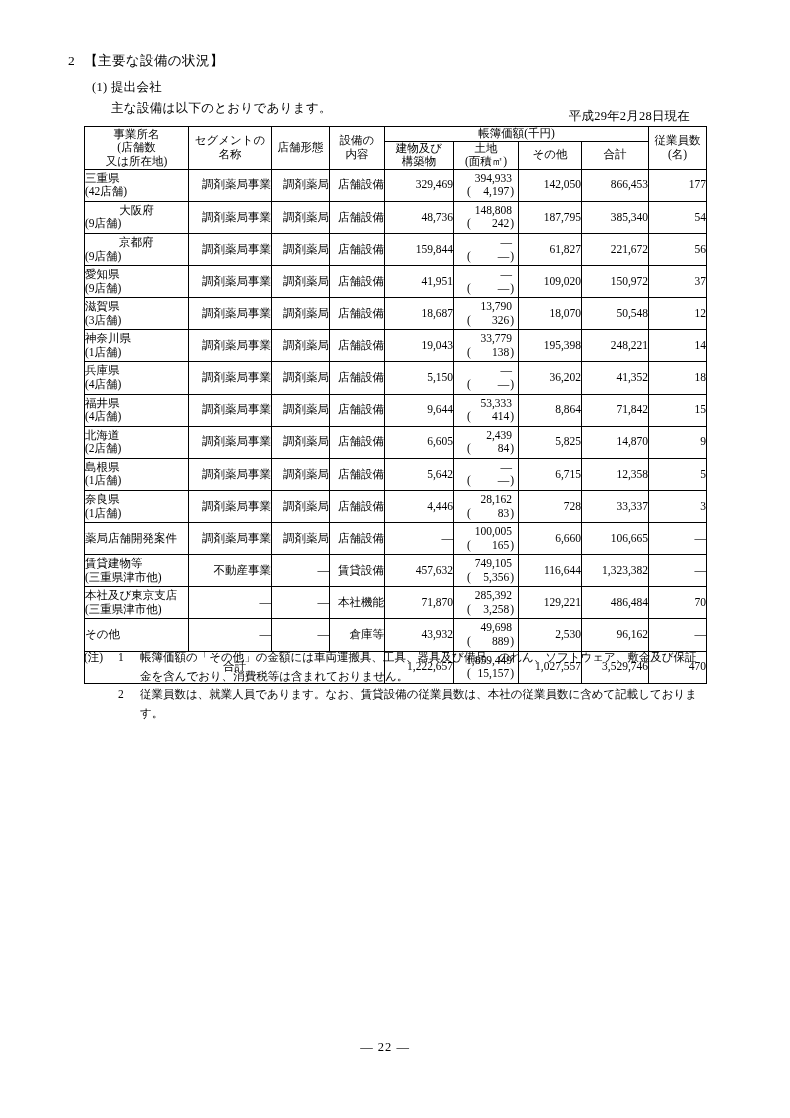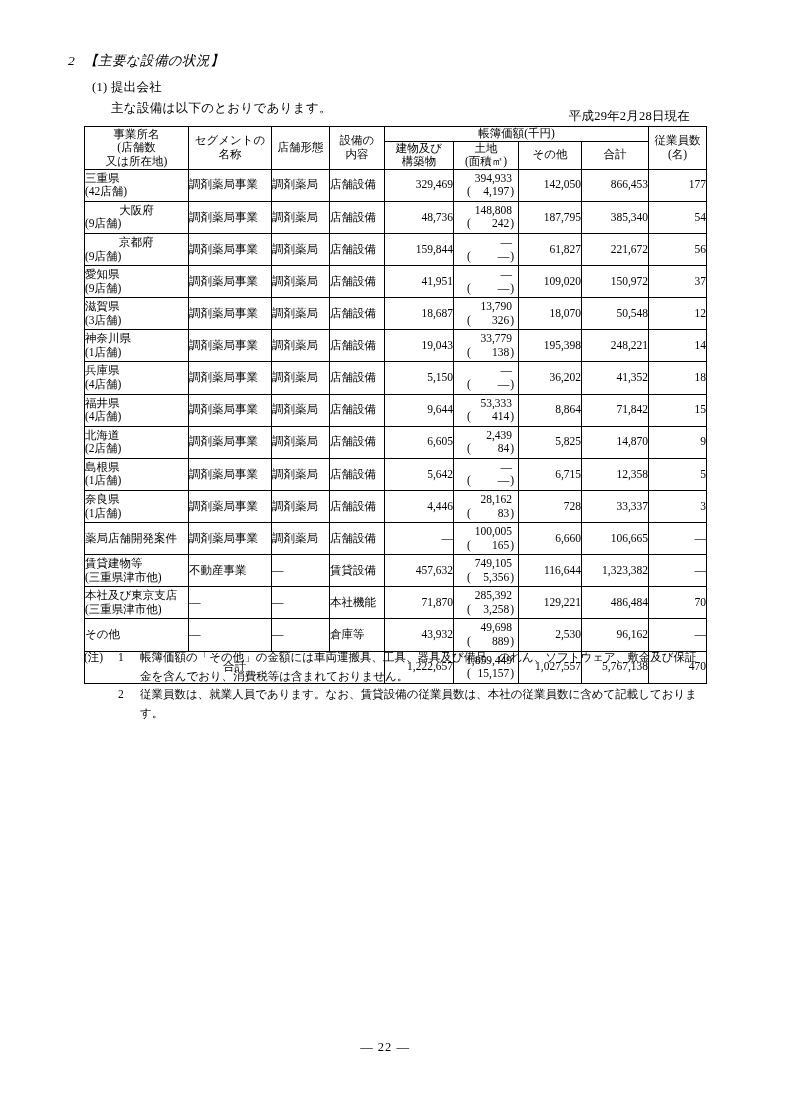--- a/index.html
+++ b/index.html
@@ -8,21 +8,21 @@
     background:#ffffff;
     font-family:"Liberation Serif","DejaVu Serif",serif;
     color:#000;
     position:relative;
     overflow:hidden;
   }
   .page { position:absolute; left:0; top:0; width:790px; height:1118px; }
 
   .h-section {
     position:absolute; left:68px; top:52px;
-    font-size:13.5px; letter-spacing:0.4px;font-style:italic;
+    font-size:13.5px; letter-spacing:0.4px;
   }
   .h-section .num { margin-right:9px; }
 
   .h-sub {
     position:absolute; left:92px; top:79px;
     font-size:12.5px; letter-spacing:0.3px;
   }
   .h-lead {
     position:absolute; left:111px; top:100px;
     font-size:12.5px; letter-spacing:0.3px;
@@ -44,21 +44,21 @@
     border:1px solid #000;
     padding:0;
     vertical-align:middle;
     font-weight:normal;
     line-height:1.18;
   }
   th.hd { text-align:center; padding:2px 1px; font-size:11.5px; }
   th.hd .l2 { display:block; }
 
   td.c-name  { text-align:left;   padding:3px 2px 3px 4px; }
-  td.c-mid   { text-align:left; padding:3px 2px; }
+  td.c-mid   { text-align:right; padding:3px 2px; }
   td.c-num   { text-align:right;  padding:3px 6px 3px 2px; }
   td.c-emp   { text-align:right;  padding:3px 7px 3px 2px; }
   td.c-total-label { text-align:center; padding:4px 2px; }
 
   .land { display:block; position:relative; padding:2px 0 2px 0;margin-left:8px; }
   .land .v  { display:block; text-align:right; padding-right:6px; }
   .land .a  { display:block; text-align:right; padding-right:4px; position:relative; }
   .land .a .pl { position:absolute; left:5px; }
   .land .a .pr { margin-left:1px; }
 
@@ -424,21 +424,21 @@
         <tr>
           <td class="c-total-label" colspan="4">合計</td>
           <td class="c-num">1,222,657</td>
           <td>
             <span class="land">
               <span class="v">1,859,449</span>
               <span class="a"><span class="pl">(</span><span>15,157</span><span class="pr">)</span></span>
             </span>
           </td>
           <td class="c-num">1,027,557</td>
-          <td class="c-num">5,767,138</td>
+          <td class="c-num">3,529,746</td>
           <td class="c-emp">470</td>
         </tr>
       </tbody>
   </table>
 
   <div class="notes">
     <div class="note-row">
       <span class="note-lbl">(注)</span>
       <span class="note-no">1</span>
       <span class="note-txt">帳簿価額の「その他」の金額には車両運搬具、工具、器具及び備品、のれん、ソフトウェア、敷金及び保証</span>

